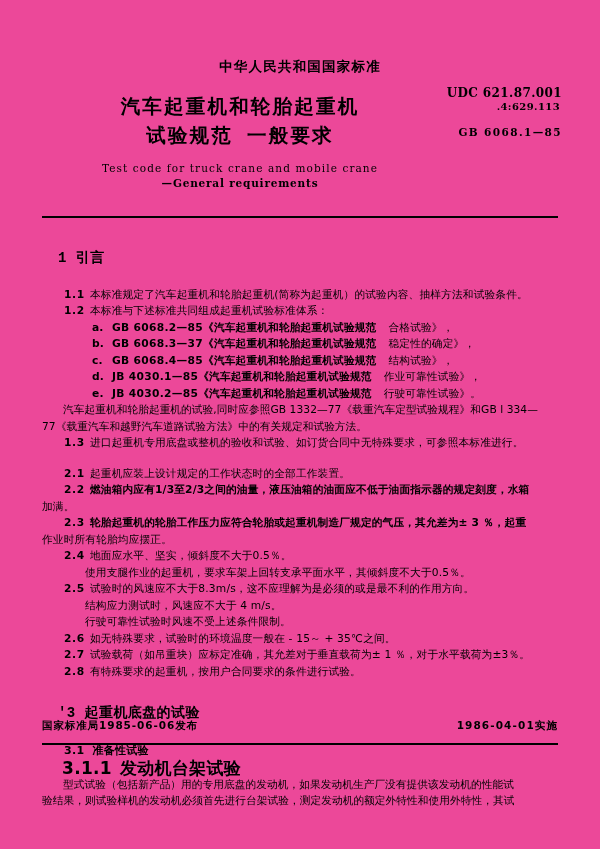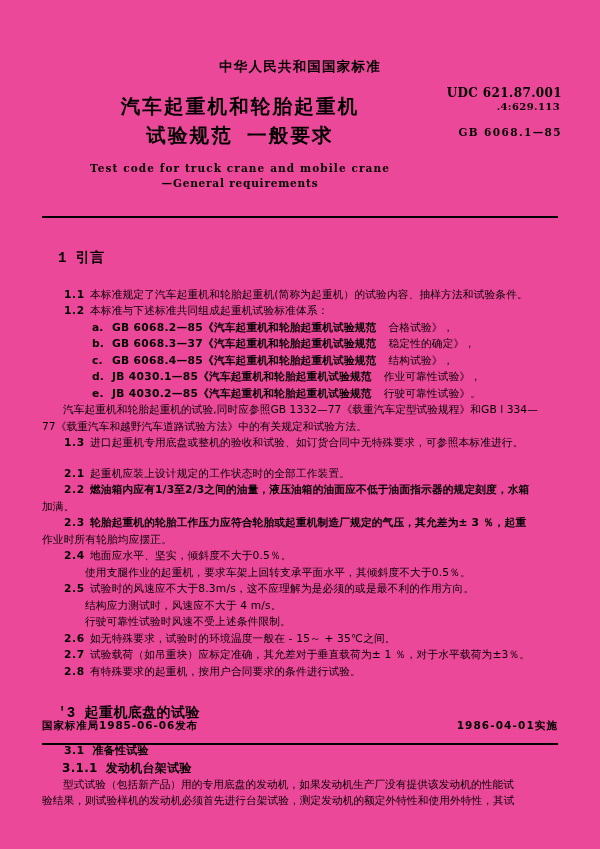--- a/index.html
+++ b/index.html
@@ -61,21 +61,21 @@
   .title-en {
     position: absolute;
     left: 60px;
     top: 161px;
     width: 360px;
     text-align: center;
     font-family: "DejaVu Serif", "Liberation Serif", serif;
   }
   .title-en-1 {
     font-size: 10.5px;
-    font-weight: bold;
+    font-weight: normal;
     letter-spacing: 1.1px;
     line-height: 1.45;
     white-space: nowrap;
   }
   .title-en-2 {
     font-size: 10.5px;
     font-weight: bold;
     letter-spacing: 0.8px;
     line-height: 1.45;
     white-space: nowrap;
@@ -154,21 +154,21 @@
     font-weight: bold;
     font-size: 11px;
     letter-spacing: 0.3px;
     margin: 0;
     padding: 1px 0 0 22px;
   }
   .sub-h .num { margin-right: 8px; }
 
   .subsub-h {
     font-weight: bold;
-    font-size: 12px;
+    font-size: 17px;
     letter-spacing: 0.3px;
     margin: 0;
     padding: 1px 0 0 20px;
   }
   .subsub-h .num { margin-right: 8px; }
 
   .clause {
     margin: 0;
     padding: 0 0 0 22px;
     text-indent: 0;

